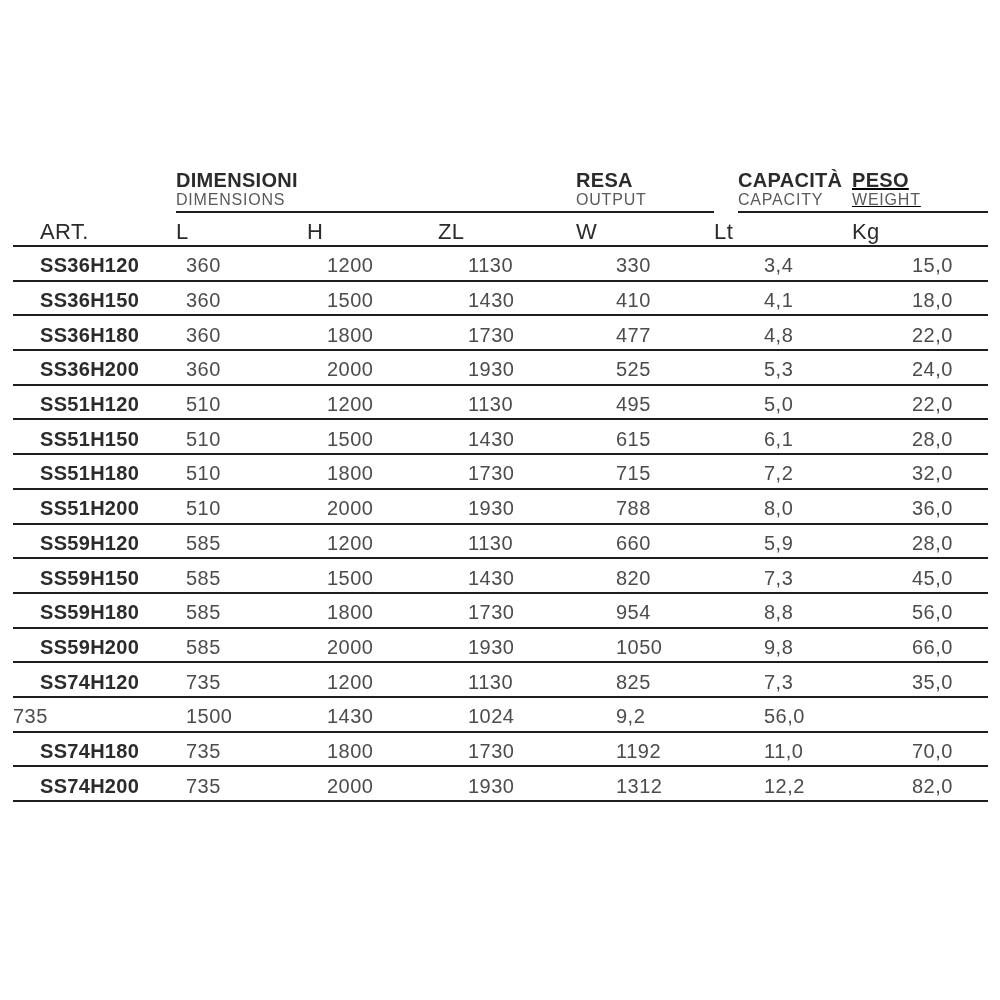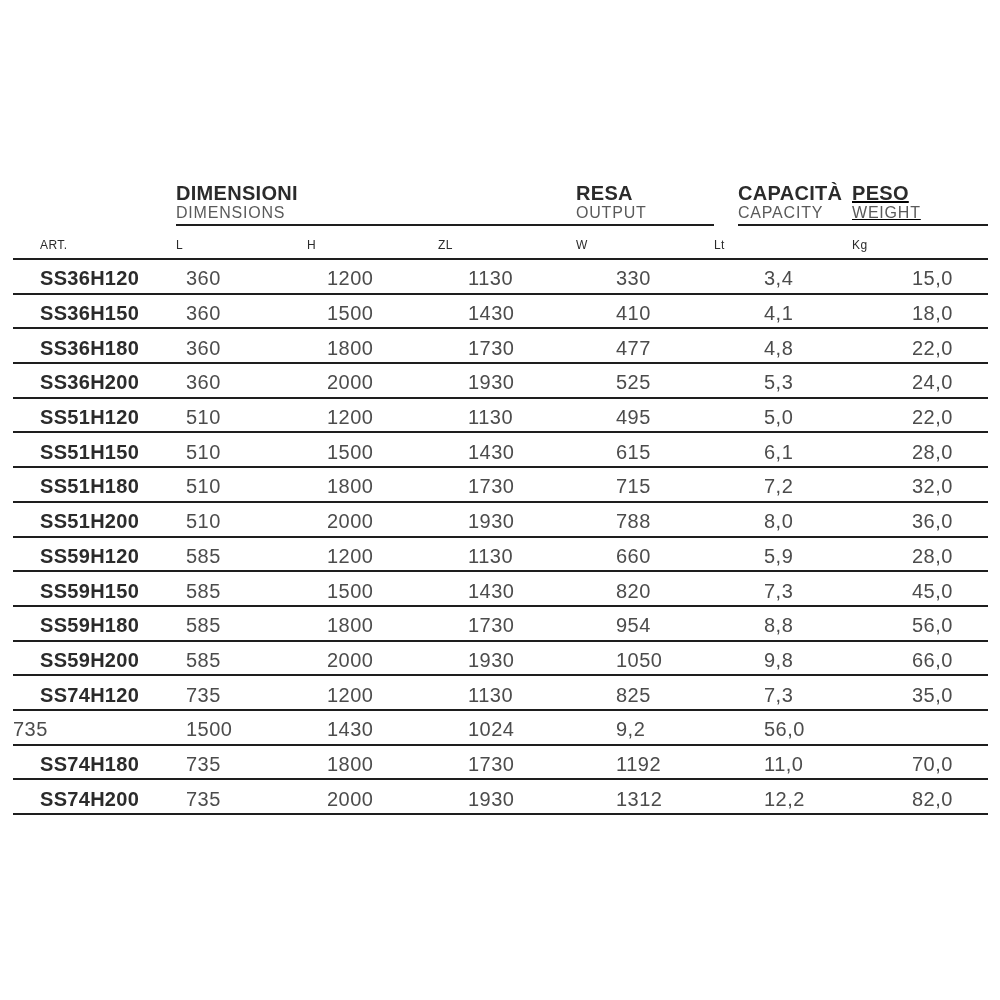--- a/index.html
+++ b/index.html
@@ -7,21 +7,21 @@
     padding: 0;
     width: 1000px;
     height: 1000px;
     background: var(--bg, #ffffff);
     font-family: "Liberation Sans", "DejaVu Sans", sans-serif;
     -webkit-font-smoothing: antialiased;
   }
   .spec-table {
     position: absolute;
     left: 13px;
-    top: 178px;
+    top: 165px;
     width: 975px;
   }
   .grid-row {
     display: grid;
     grid-template-columns: 163px 131px 131px 138px 138px 138px 136px;
     box-sizing: border-box;
   }
   
   .group-row {
     height: 48px;
@@ -49,21 +49,21 @@
     color: var(--subtitle, #5a5a5a);
     letter-spacing: 0.8px;
   }
   
   .unit-row {
     height: 34px;
     border-bottom: 2px solid var(--rule, #1e1e1e);
     align-items: center;
   }
   .unit-cell {
-    font-size: 12px;
+    font-size: 22px;
     font-weight: 400;
     color: var(--heading, #252525);
     letter-spacing: 0.4px;
     padding-top: 5px;
   }
   .art-header { padding-left: 27px; }
   
   .data-row {
     height: 34.69px;
     border-bottom: 2px solid var(--rule, #1e1e1e);

